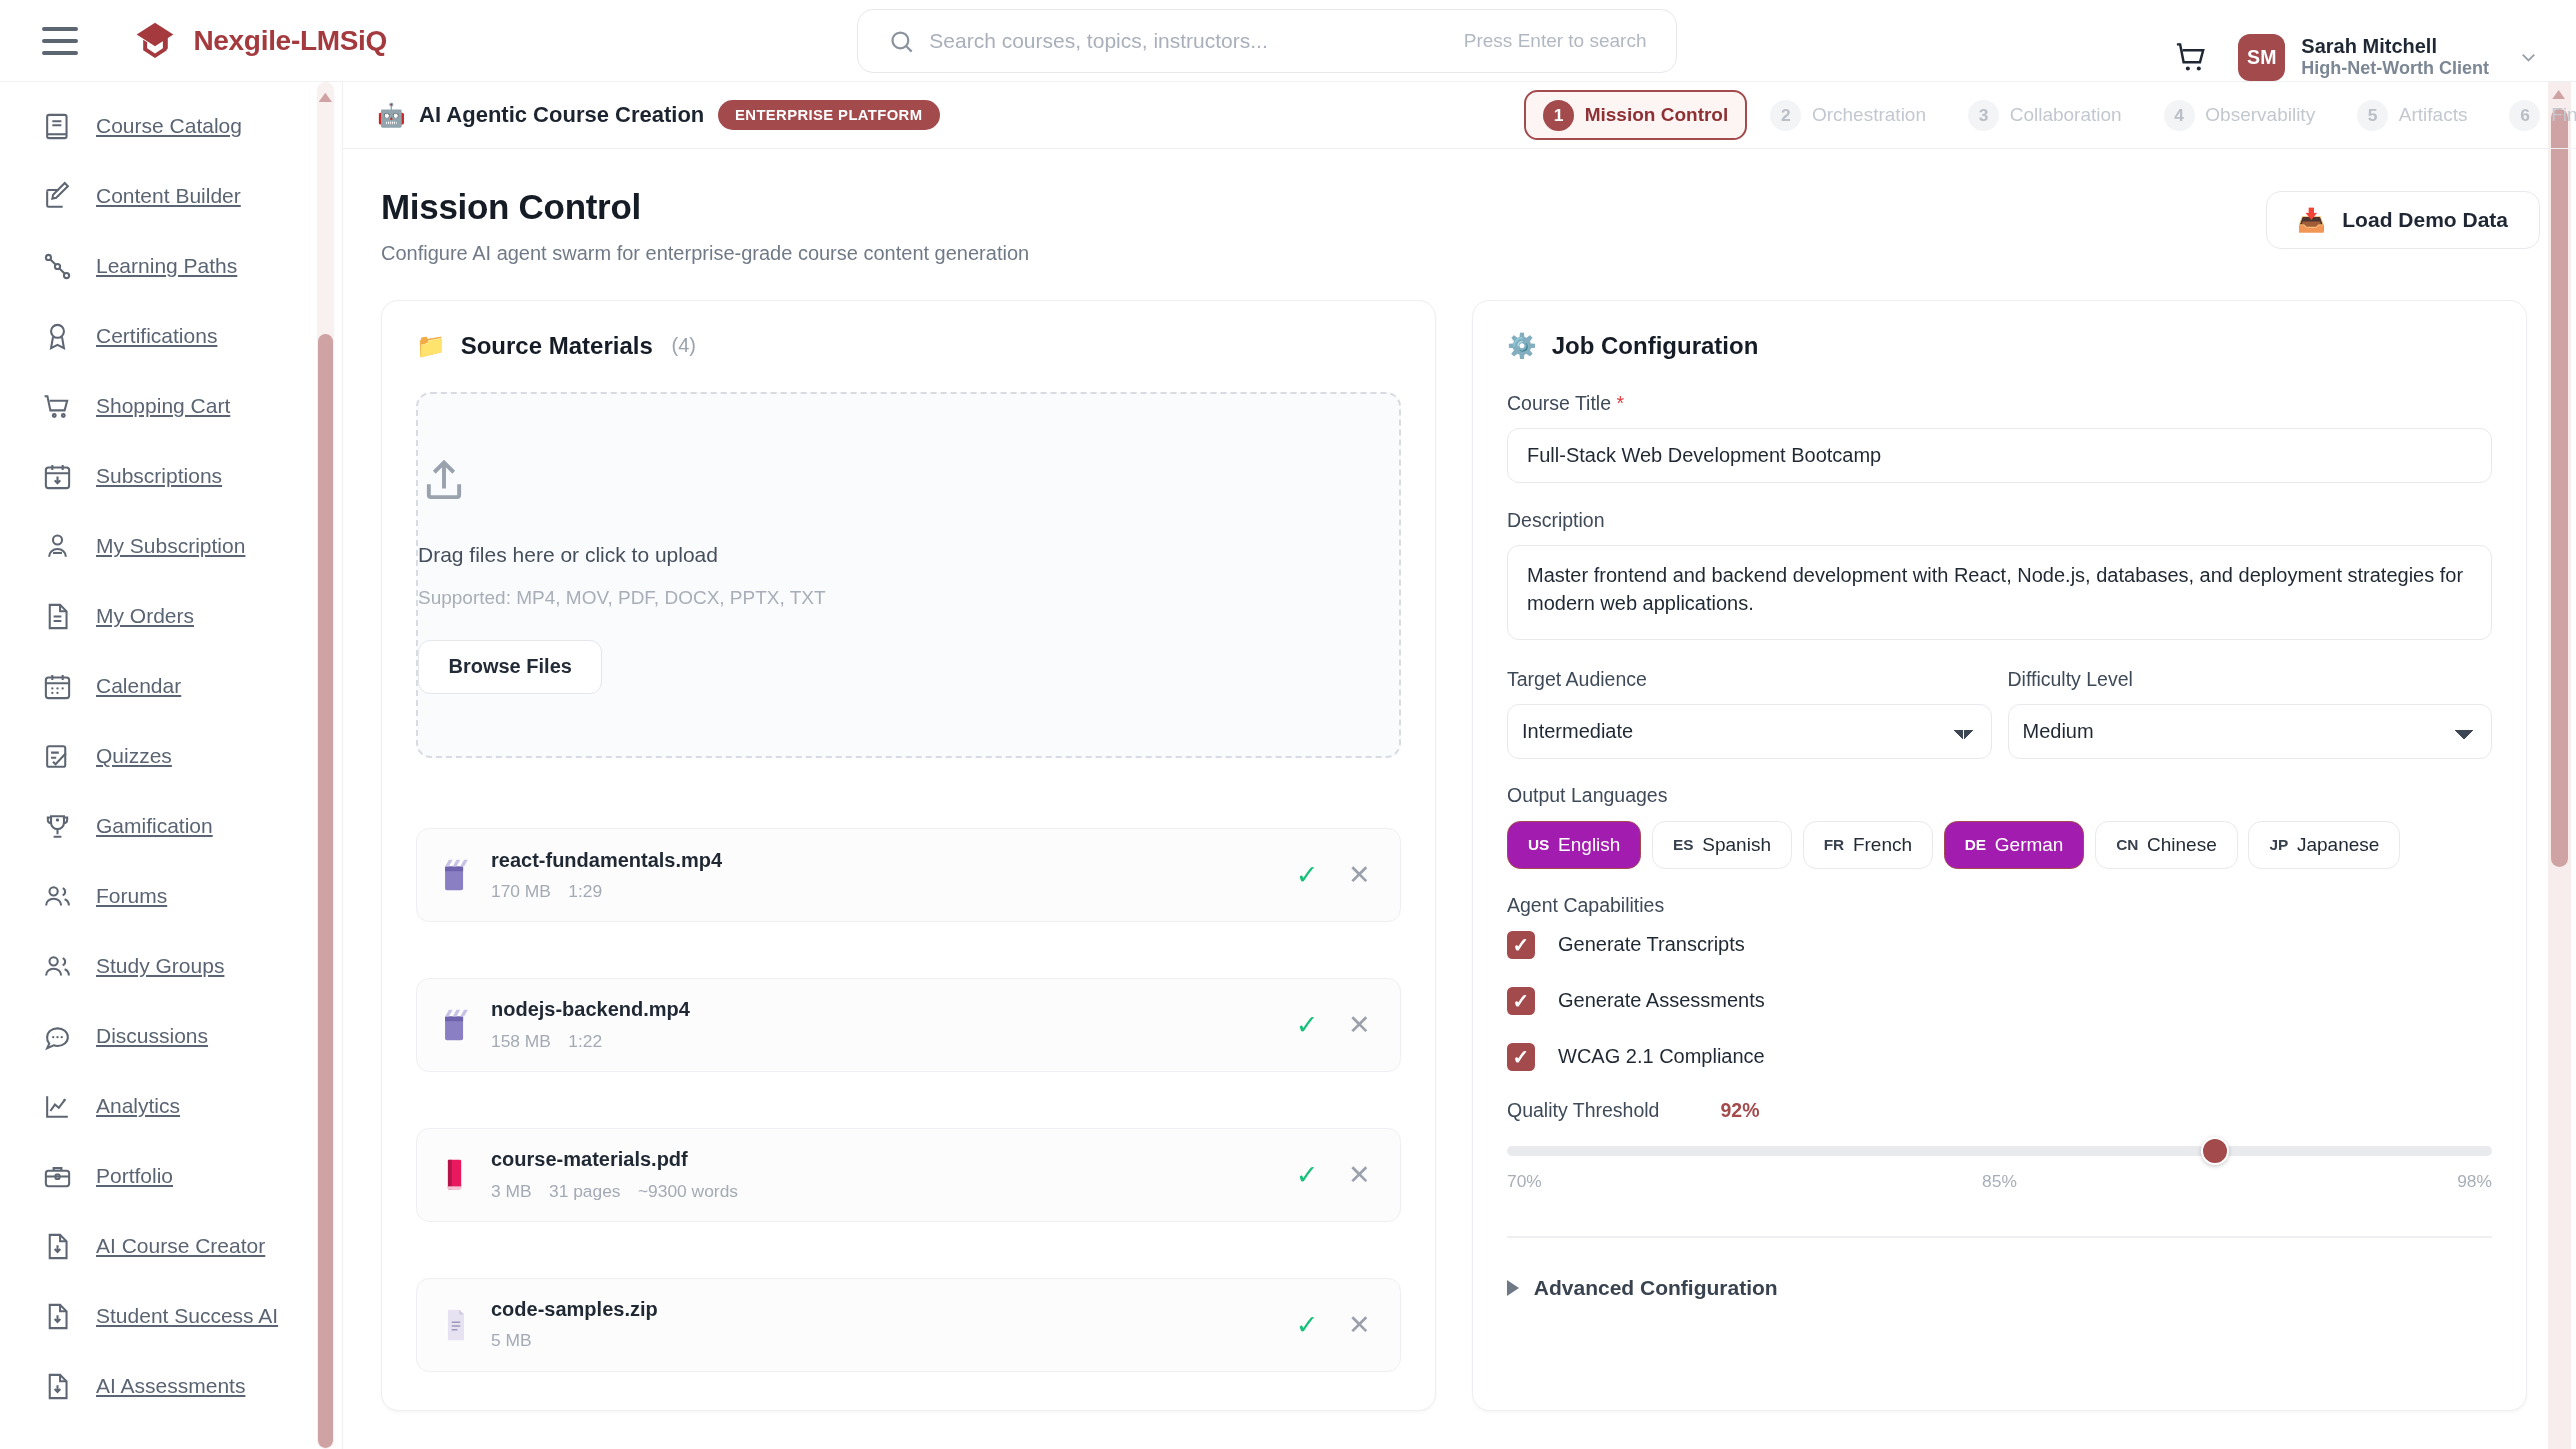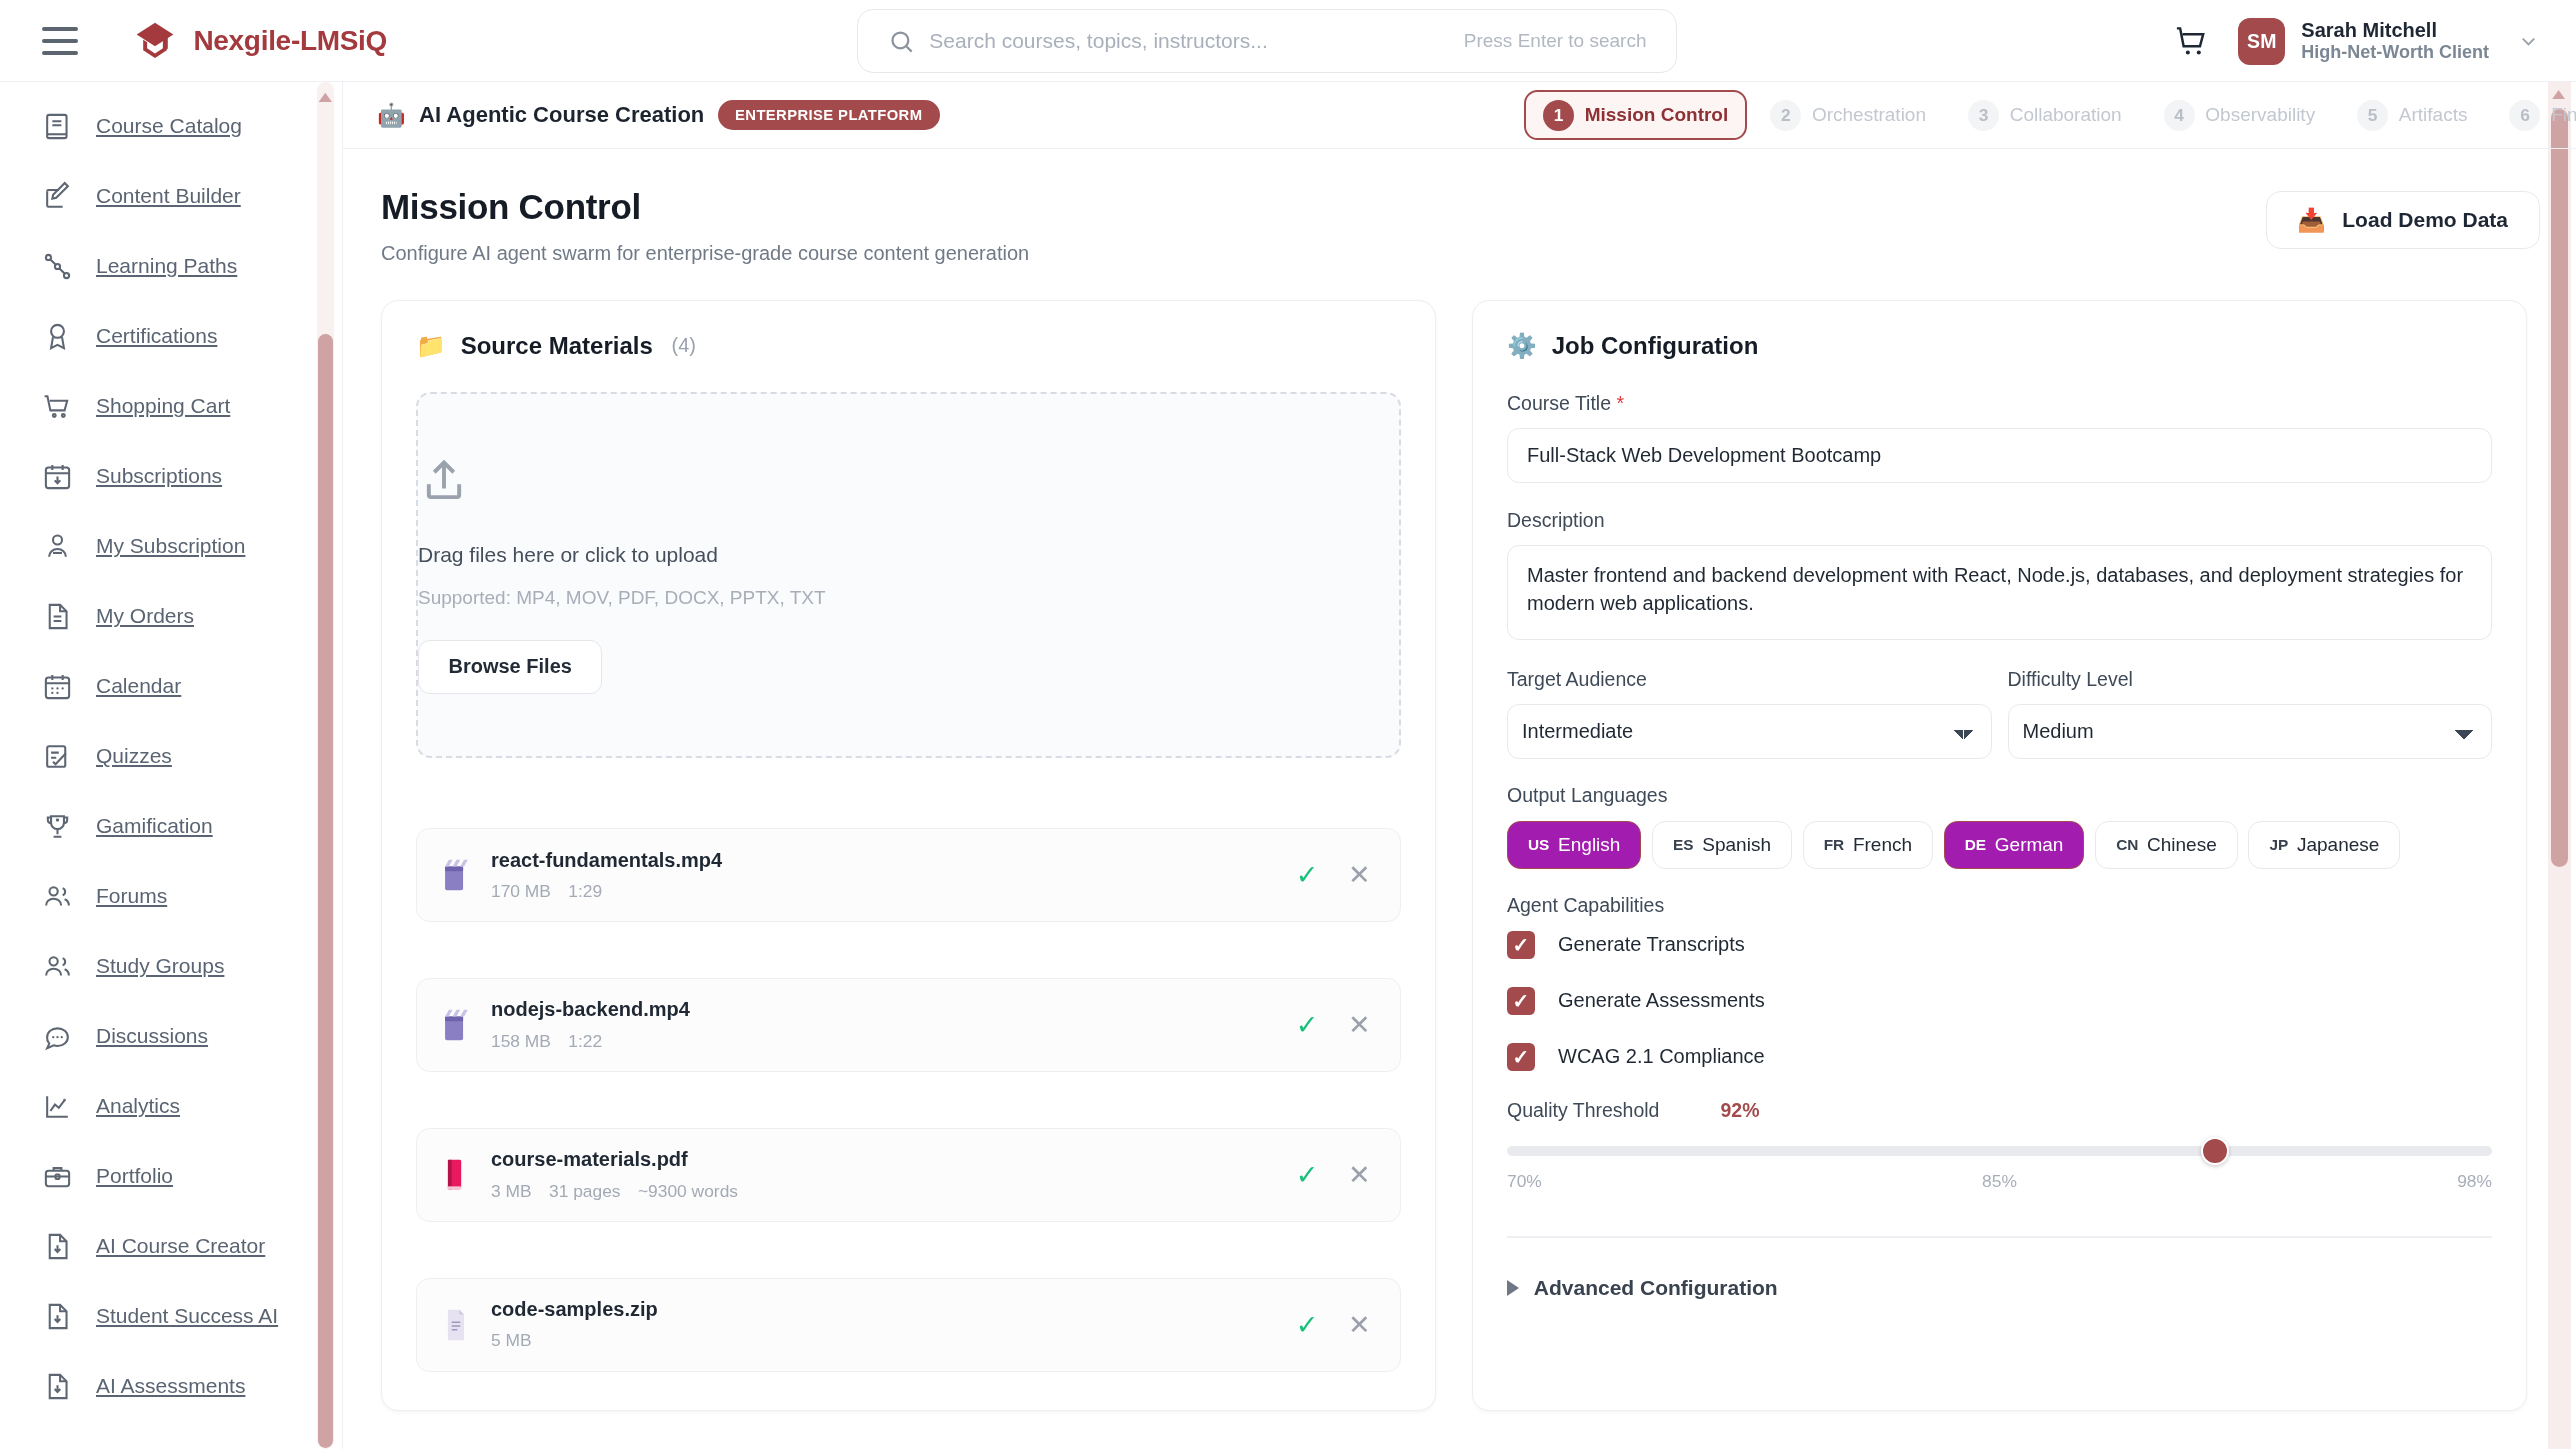--- a/index.html
+++ b/index.html
@@ -40,21 +40,21 @@
   }
   .search-icon { width: 27px; height: 27px; flex:0 0 27px; margin-right: 14.8px; }
   .search-input {
     flex: 1; border: none; outline: none; background: transparent;
     font-family: "Liberation Sans", sans-serif;
     font-size: 21px; color: #2c3440;
   }
   .search-input::placeholder { color: #a9b0bb; }
   .search-hint { font-size: 19px; color: #b2b8c2; white-space: nowrap; }
   .topbar-right {
-    position: absolute; right: 36px; top: 0; height: 82px;
+    position: absolute; right: 36px; top: 16px; height: 82px;
     display: flex; align-items: center; gap: 29.5px;
   }
   .cart-icon { width: 35px; height: 35px; cursor:pointer; }
   .userbox { display:flex; align-items:center; gap: 16px; cursor:pointer; }
   .avatar {
     width: 47px; height: 47px; border-radius: 12px;
     background: #a24a4c; color:#fff;
     display:flex; align-items:center; justify-content:center;
     font-size: 19.5px; font-weight: 700; letter-spacing: 0.3px;
   }

